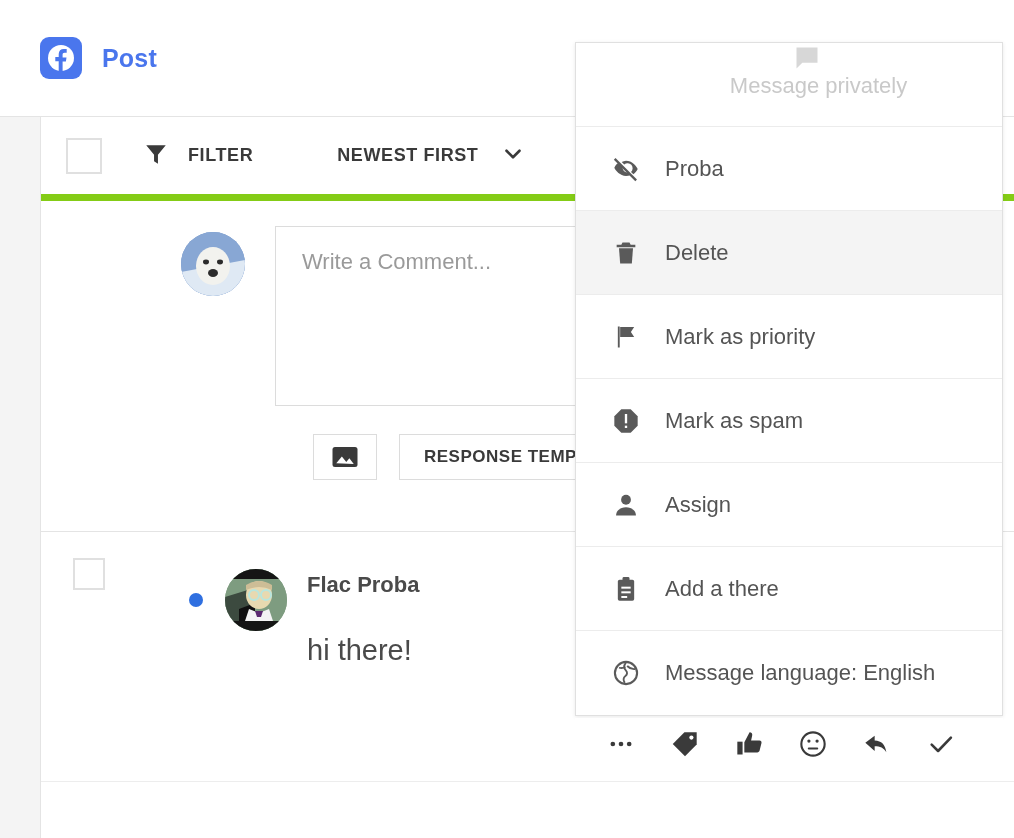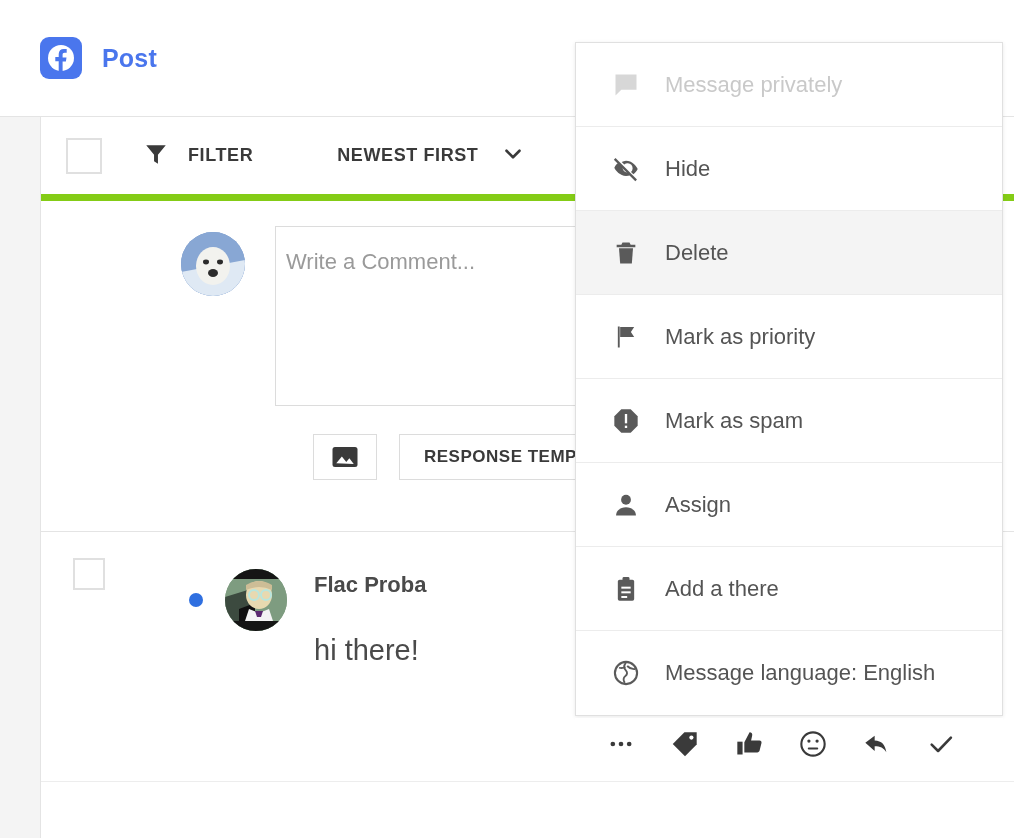--- a/index.html
+++ b/index.html
@@ -125,21 +125,21 @@
     overflow: hidden;
     background: #6f93c8;
   }
   .avatar-seal svg { display: block; }
   .comment-box {
     margin-left: 30px;
     width: 560px;
     height: 180px;
     border: 1px solid #dcdcdc;
     background: #ffffff;
-    padding: 22px 10px;
+    padding: 22px 26px;
     font-size: 22px;
     color: #9a9a9a;
     font-family: "Liberation Sans", sans-serif;
     resize: none;
     outline: none;
   }
   .comment-box::placeholder { color: #9a9a9a; }
   .composer-actions {
     display: flex;
     align-items: center;
@@ -200,21 +200,21 @@
   .avatar-prof {
     width: 62px; height: 62px;
     border-radius: 50%;
     overflow: hidden;
     margin-left: 22px;
     margin-top: 11px;
     flex: none;
     background: #7d9a7e;
   }
   .avatar-prof svg { display: block; }
-  .comment-body { margin-left: 27px; margin-top: 14px; }
+  .comment-body { margin-left: 20px; margin-top: 14px; }
   .comment-author {
     font-size: 22px;
     font-weight: bold;
     color: #4a4a4a;
   }
   .comment-text {
     margin-top: 36px;
     font-size: 29px;
     color: #4a4a4a;
   }
@@ -233,21 +233,21 @@
     height: 84px;
     display: flex;
     align-items: center;
     padding-left: 35px;
     border-bottom: 1px solid #ececec;
     cursor: pointer;
     background: #ffffff;
   }
   .menu-item:last-child { border-bottom: none; }
   .menu-item.highlight { background: #f4f4f4; }
-  .menu-item.disabled { cursor: default; }
+  .menu-item.disabled { cursor: default; flex-direction: column; }
   .menu-icon {
     width: 30px; height: 30px;
     display: flex;
     align-items: center;
     justify-content: center;
     flex: none;
   }
   .menu-icon svg { display: block; }
   .menu-label {
     margin-left: 24px;
@@ -395,21 +395,21 @@
     </div>
 
     <div class="menu-item">
       <span class="menu-icon">
         <svg width="28" height="28" viewBox="0 0 24 24">
           <path d="M12 5c5 0 9 4.5 10 7-.5 1.3-1.8 3.1-3.7 4.5l-2-2A4 4 0 0 0 10.5 8.2L8.3 6A11 11 0 0 1 12 5z" fill="#5a5a5a"></path>
           <path d="M4.8 7.1C3.2 8.5 2.3 10.1 2 11c1 2.5 5 7 10 7 1.4 0 2.7-.3 3.9-.9l-2.2-2.2a4 4 0 0 1-4.6-4.6L4.8 7.1z" fill="#5a5a5a"></path>
           <path d="M3 2.6L21.4 21 20 22.4 1.6 4z" fill="#5a5a5a"></path>
         </svg>
       </span>
-      <span class="menu-label">Hide</span>
+      <span class="menu-label">Proba</span>
     </div>
 
     <div class="menu-item highlight">
       <span class="menu-icon">
         <svg width="28" height="28" viewBox="0 0 24 24">
           <path d="M9 3h6l1 2h4v2H4V5h4l1-2z" fill="#5a5a5a"></path>
           <path d="M6 8h12l-1 13H7L6 8z" fill="#5a5a5a"></path>
         </svg>
       </span>
       <span class="menu-label">Delete</span>

